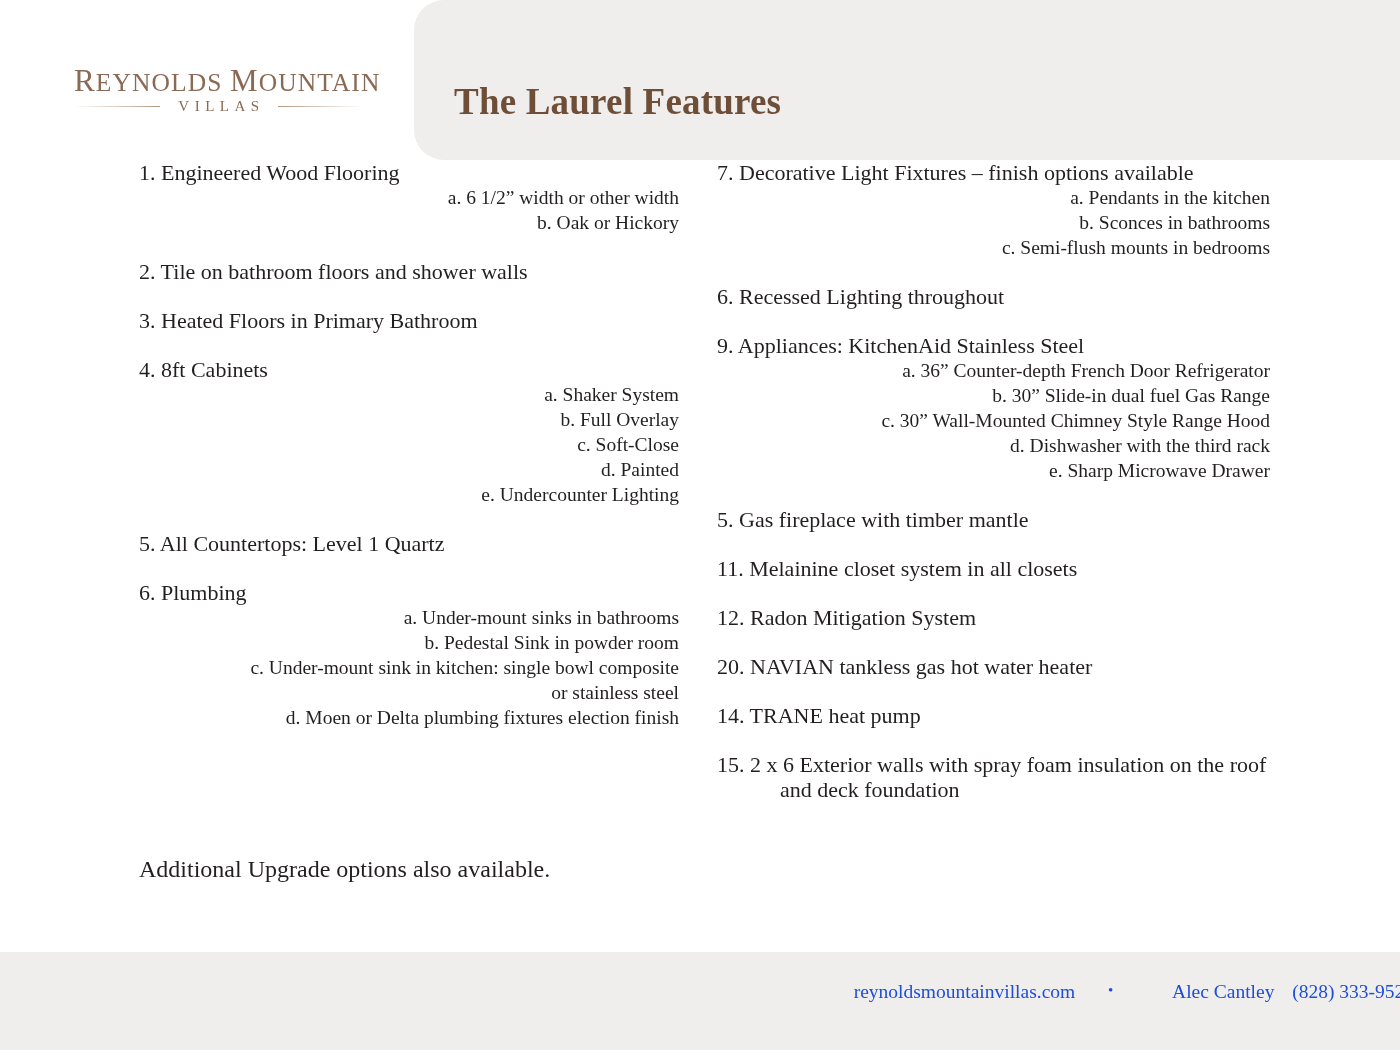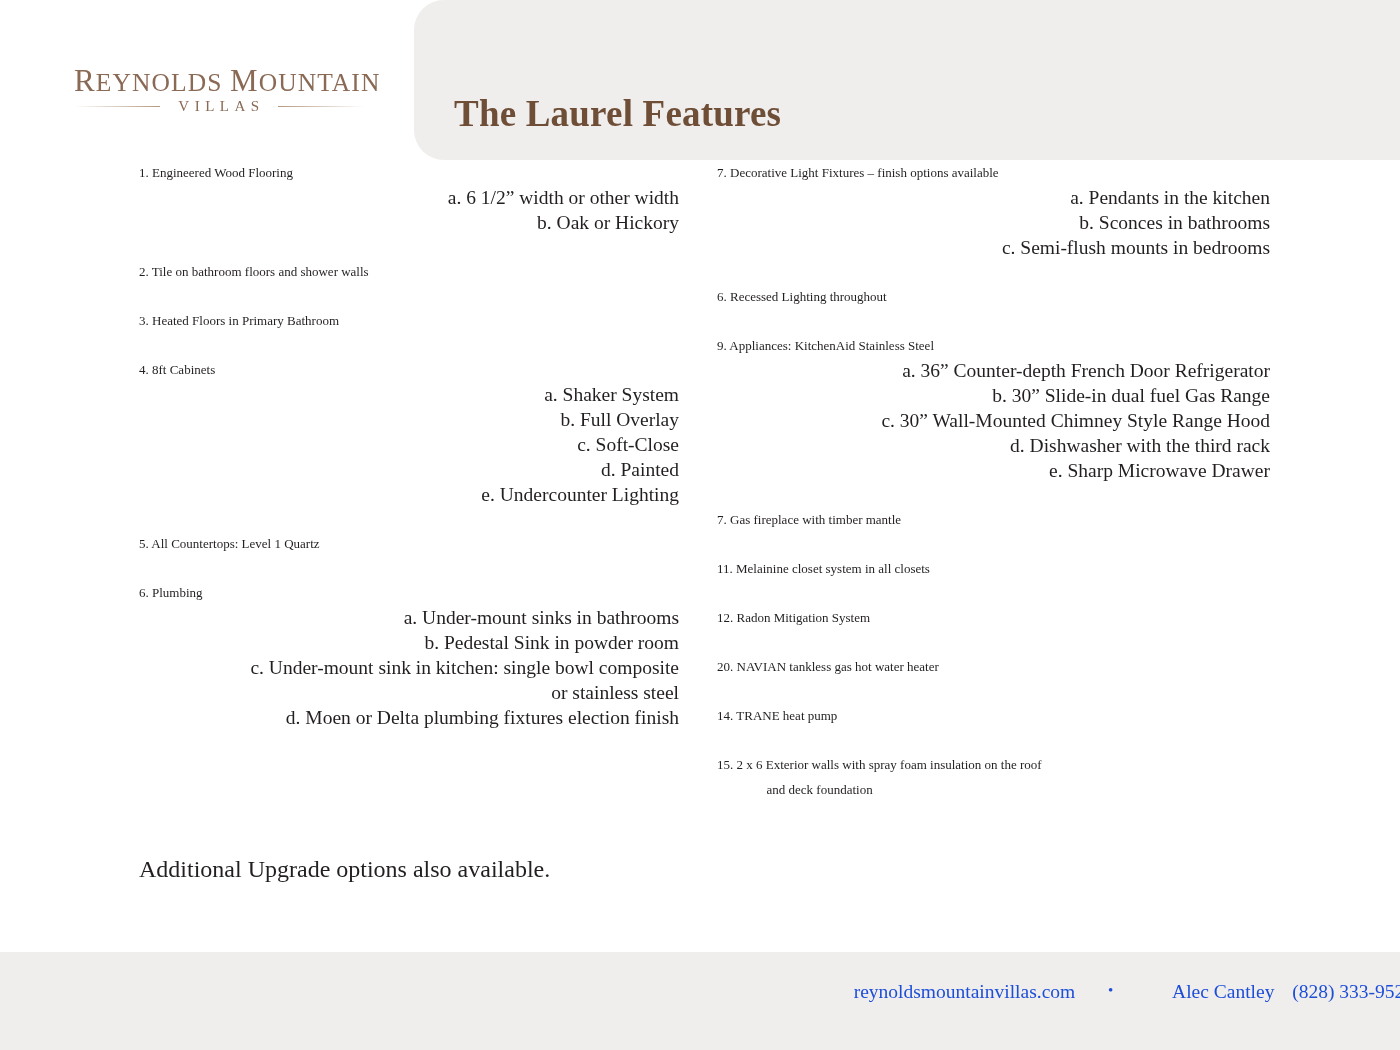--- a/index.html
+++ b/index.html
@@ -68,21 +68,21 @@
   .brand-sub {
     font-size: 15px;
     letter-spacing: 5.5px;
     color: #8a6a55;
     padding: 0 13px 0 18px;
     white-space: nowrap;
   }
   .page-title {
     position: absolute;
     left: 454px;
-    top: 92px;
+    top: 80px;
     font-size: 37px;
     font-weight: bold;
     color: #6f4e37;
     letter-spacing: 0.2px;
     white-space: nowrap;
   }
 
   
   .content {
     position: absolute;
@@ -95,21 +95,21 @@
     position: absolute;
     top: 0;
   }
   .column.left  { left: 139px;  width: 540px; }
   .column.right { left: 710px;  width: 560px; }
 
   .feature {
     margin-bottom: 24px;
   }
   .feature-main {
-    font-size: 13px;
+    font-size: 22px;
     line-height: 25px;
     white-space: pre-wrap;
     padding-left: 24px;
     text-indent: -24px;
   }
   .column.right .feature-main {
     padding-left: 30px;
     text-indent: -30px;
     margin-left: 7px;
   }
@@ -242,21 +242,21 @@
         <div class="feature-main">9. Appliances: KitchenAid Stainless Steel</div>
         <ul class="subitems">
           <li class="subitem">a. 36” Counter-depth French Door Refrigerator</li>
           <li class="subitem">b. 30” Slide-in dual fuel Gas Range</li>
           <li class="subitem">c. 30” Wall-Mounted Chimney Style Range Hood</li>
           <li class="subitem">d. Dishwasher with the third rack</li>
           <li class="subitem">e. Sharp Microwave Drawer</li>
         </ul>
       </div>
       <div class="feature">
-        <div class="feature-main">7. Gas fireplace with timber mantle</div>
+        <div class="feature-main">5. Gas fireplace with timber mantle</div>
       </div>
       <div class="feature">
         <div class="feature-main">11. Melainine closet system in all closets</div>
       </div>
       <div class="feature">
         <div class="feature-main">12. Radon Mitigation System</div>
       </div>
       <div class="feature">
         <div class="feature-main">20. NAVIAN tankless gas hot water heater</div>
       </div>

